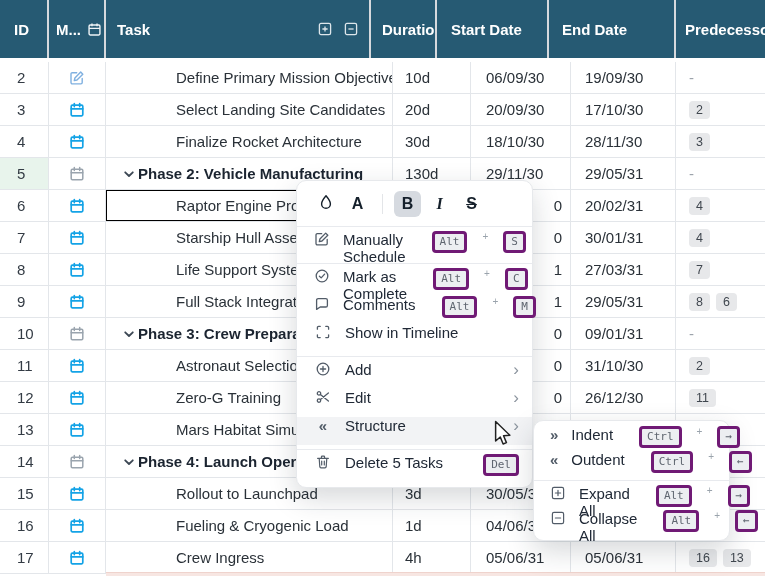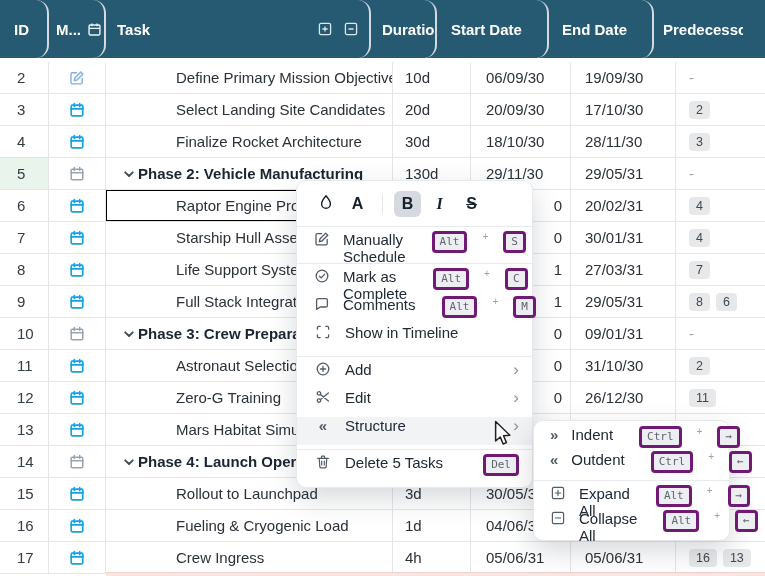--- a/index.html
+++ b/index.html
@@ -2,28 +2,28 @@
 <html><head>
 <meta charset="utf-8">
 <style>
   html,body{margin:0;padding:0;background:#fff;}
   .app{position:relative;width:765px;height:576px;overflow:hidden;background:#fff;
        font-family:"Liberation Sans",sans-serif;-webkit-font-smoothing:antialiased;}
 
   
   .ghead{display:flex;height:58px;background:#265a73;}
   .hcell{box-sizing:border-box;color:#fff;font-weight:700;font-size:15px;display:flex;
-         align-items:center;border-right:2px solid #d6d9dd;white-space:nowrap;overflow:hidden;border-radius:13px;}
+         align-items:center;border-right:2px solid #d6d9dd;white-space:nowrap;overflow:hidden;}
   .hcell:last-child{border-right:none;}
   .w-id{width:49px;padding-left:14px;}
   .w-mode{width:57px;padding-left:7px;gap:6px;}
   .w-task{width:265px;padding-left:11px;}
   .w-dur{width:66px;padding-left:11px;}
   .w-start{width:112px;padding-left:14px;}
-  .w-end{width:105px;padding-left:13px;}
+  .w-end{width:127px;padding-left:13px;}
   .w-pred{width:89px;padding-left:9px;}
   .hic{display:flex;align-items:center;color:#eef3f6;}
   .hspacer{flex:1;}
   .h-sq{display:flex;align-items:center;color:#dde6eb;margin-right:10px;cursor:pointer;}
 
   .hgap{height:4px;background:#fff;}
 
   
   .grow{display:flex;height:32px;box-sizing:border-box;font-size:15px;color:#2a3138;background:#fff;}
   .gcell{box-sizing:border-box;display:flex;align-items:center;border-right:1px solid #e3e6ea;

